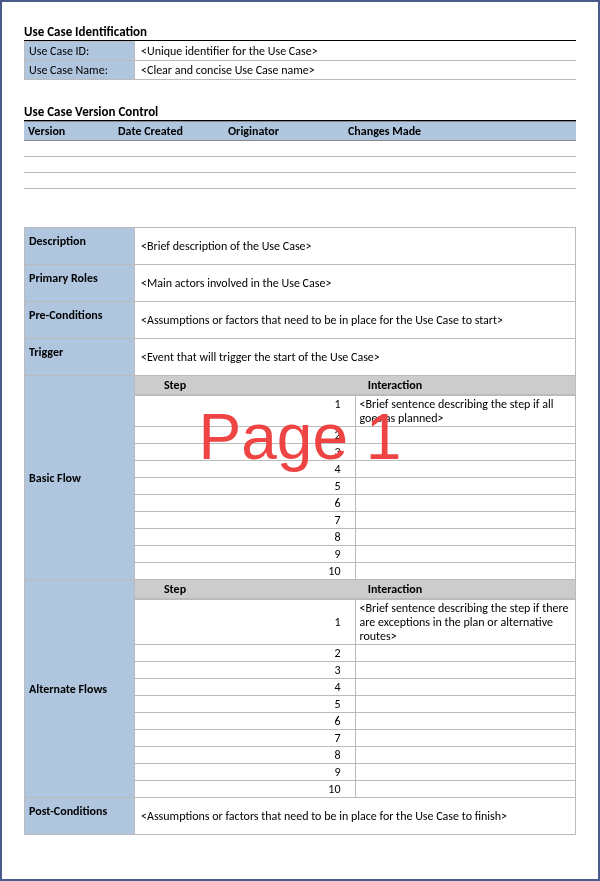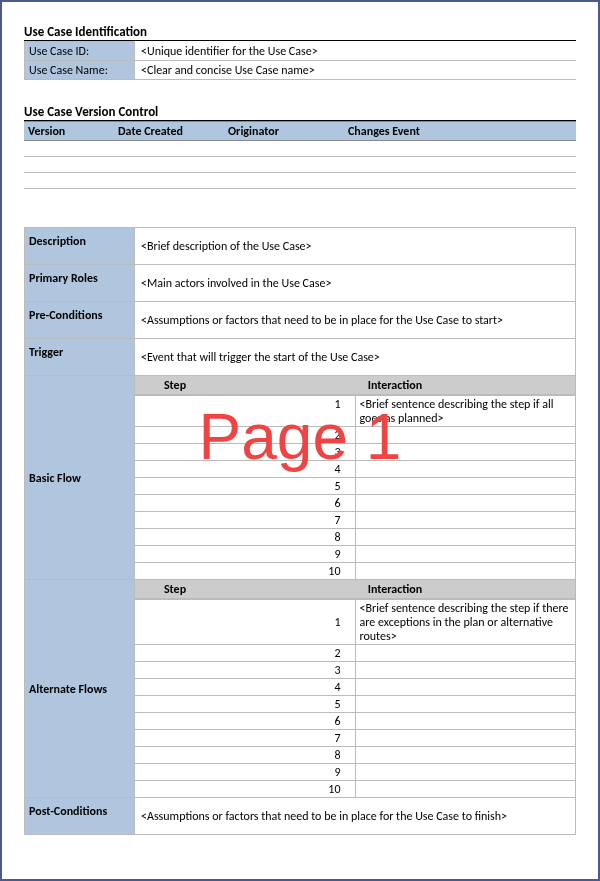--- a/index.html
+++ b/index.html
@@ -140,21 +140,21 @@
     </table>
 
   <div class="vc-block">
     <div class="section-head">Use Case Version Control</div>
     <table>
       <tbody>
           <tr class="version-head">
         <th style="width:90px">Version</th>
         <th style="width:110px">Date Created</th>
         <th style="width:120px">Originator</th>
-        <th>Changes Event</th>
+        <th>Changes Made</th>
       </tr>
       <tr class="version-rows">
             <td></td>
             <td></td>
             <td></td>
             <td></td>
           </tr>
       <tr class="version-rows">
             <td></td>
             <td></td>

